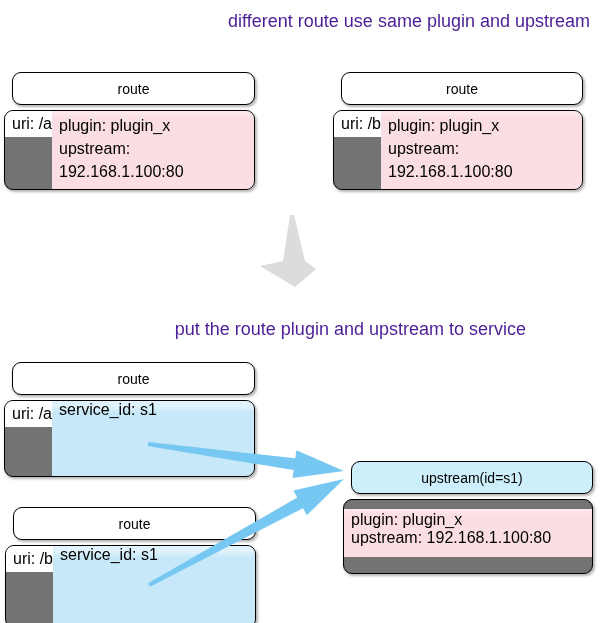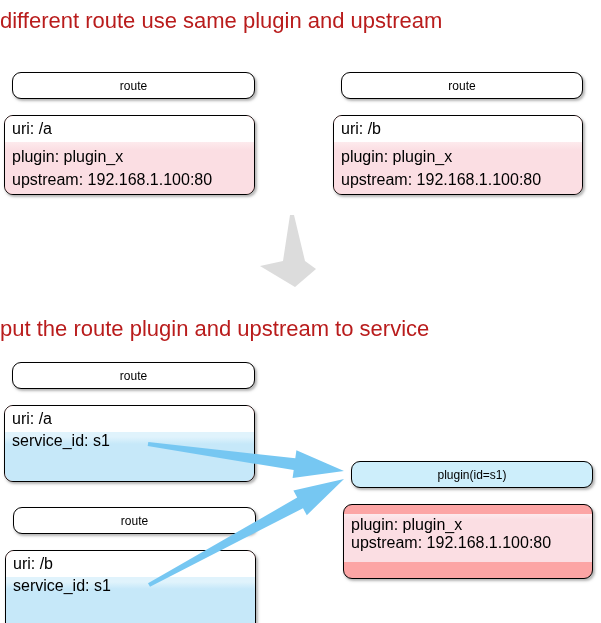--- a/index.html
+++ b/index.html
@@ -1,32 +1,32 @@
 <!DOCTYPE html>
 <html><head>
 <meta charset="utf-8">
 <style>
   html,body{margin:0;padding:0;background:#fff;}
   .canvas{
     position:relative;width:601px;height:623px;background:#ffffff;
     font-family:"Liberation Sans",sans-serif;color:#000;overflow:hidden;
   }
   .title{
-    position:absolute;text-align:left;font-size:22px;line-height:22px;color:#b91c1c;
+    position:absolute;text-align:right;font-size:18px;line-height:22px;color:#4c1d95;
   }
   .uml-box{position:absolute;}
   .uml-header{
-    box-sizing:border-box;height:27px;border:1.7px solid #000;border-radius:9px;
+    box-sizing:border-box;height:33px;border:1.7px solid #000;border-radius:9px;
     background:#ffffff;display:flex;align-items:center;justify-content:center;
-    font-size:12px;box-shadow:1.5px 2px 2.5px rgba(110,110,110,.5);margin-left:8px;
+    font-size:14px;box-shadow:1.5px 2px 2.5px rgba(110,110,110,.5);margin-left:8px;
   }
   .uml-header.blue-header{background:#cdeefb;}
   .uml-body{
-    box-sizing:border-box;margin-top:16px;border:1.7px solid #000;border-radius:9px;
-    background:#fca5a5;overflow:hidden;display:flex;flex-direction:column;
+    box-sizing:border-box;margin-top:5px;border:1.7px solid #000;border-radius:9px;
+    background:#737373;overflow:hidden;display:flex;flex-direction:row;
     box-shadow:1.5px 2px 2.5px rgba(110,110,110,.5);
   }
   .row{font-size:16px;padding-left:7px;}
   .uri-row{height:26px;line-height:26px;flex:0 0 auto;background:#ffffff;}
   .pink-section{
     flex:1 1 auto;
     background:linear-gradient(180deg,#fdeaed 0px,#fbdee3 8px,#fbdee3 100%);
     padding-top:3px;
   }
   .pink-section .row{line-height:23px;padding-left:7px;}
@@ -96,21 +96,21 @@
     <div class="uml-body" style="height:83px">
       <div class="row uri-row">uri: /b</div>
       <div class="blue-section">
         <div class="row">service_id: s1</div>
       </div>
     </div>
   </div>
 
   <div class="uml-box" style="left:343px;top:461px;width:250px">
     <div class="uml-header blue-header">
-      <span>plugin(id=s1)</span>
+      <span>upstream(id=s1)</span>
     </div>
     <div class="uml-body service-body" style="height:75px">
       <div class="service-pink">
         <div class="row">plugin: plugin_x</div>
         <div class="row">upstream: 192.168.1.100:80</div>
       </div>
     </div>
   </div>
 
   <svg class="arrow-layer" width="601" height="623" viewBox="0 0 601 623">

